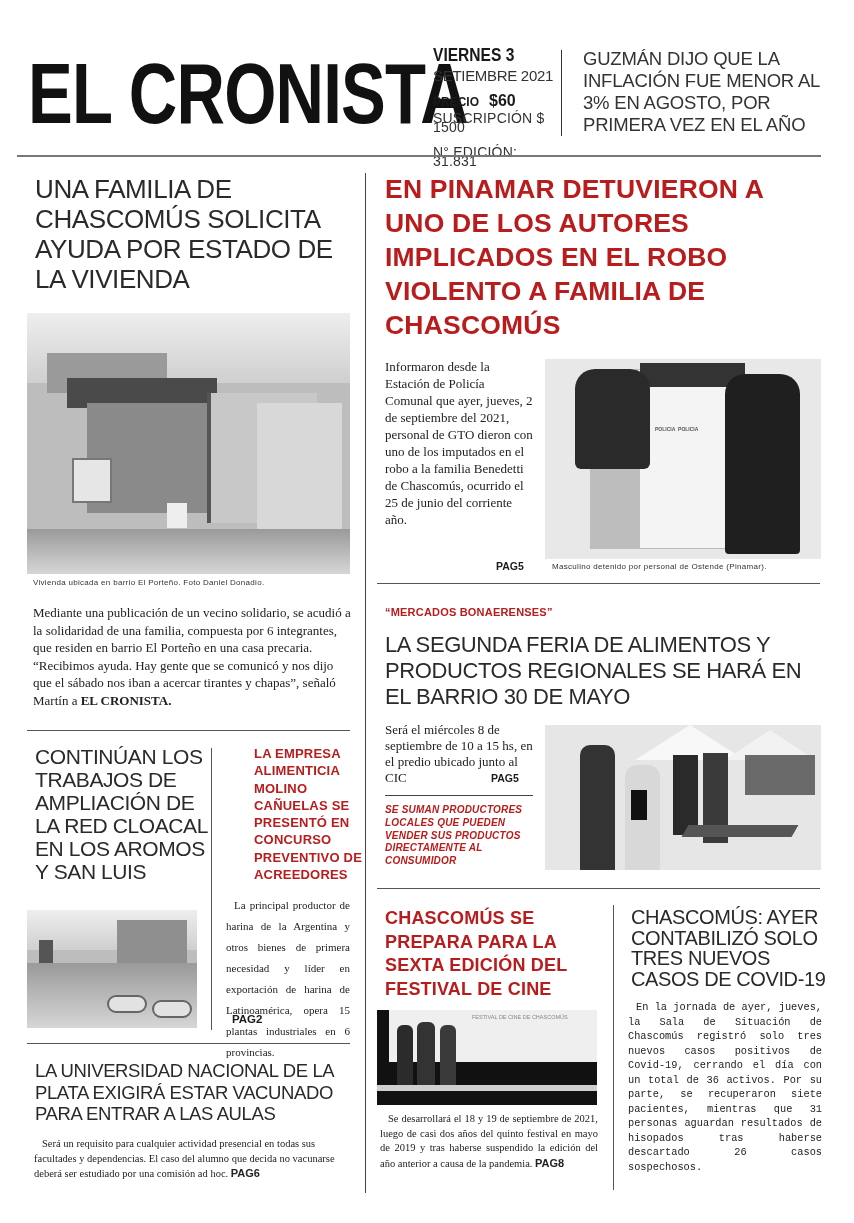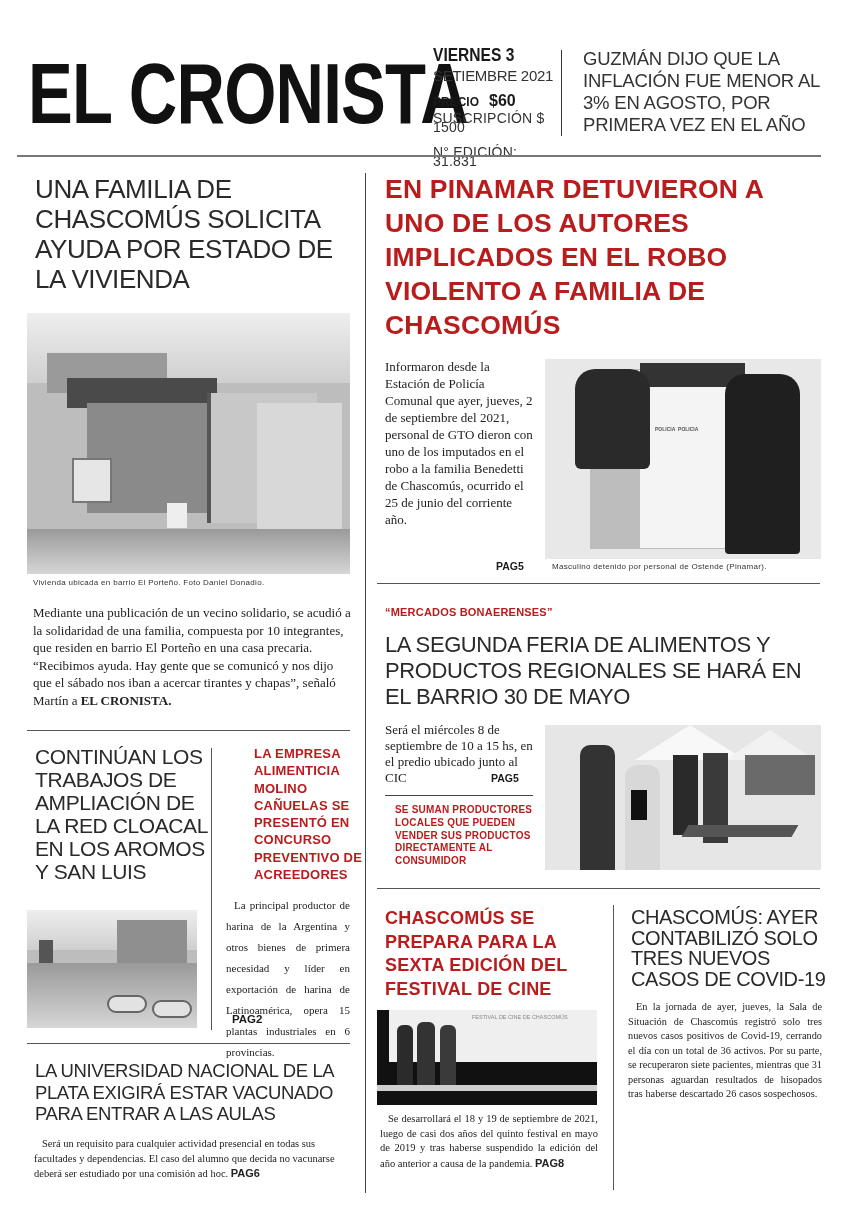--- a/index.html
+++ b/index.html
@@ -63,21 +63,21 @@
   <div class="blk" style="left:60px; top:90px; width:130px; height:110px; background:#8a8a8a;"></div>
   <div class="blk" style="left:180px; top:80px; width:110px; height:130px; background:#c8c8c8; border-left:4px solid #555;"></div>
   <div class="blk" style="left:230px; top:90px; width:85px; height:140px; background:#d8d8d8;"></div>
   <div class="blk" style="left:45px; top:145px; width:40px; height:45px; background:#e6e6e6; border:2px solid #777;"></div>
   <div class="blk" style="left:140px; top:190px; width:20px; height:25px; background:#eee;"></div>
   <div class="ground" style="height:45px;"></div>
 </div>
 <div class="abs caption" style="left:33px; top:578px;">Vivienda ubicada en barrio El Porteño. Foto Daniel Donadio.</div>
 
 <div class="abs serif" style="left:33px; top:604px; width:320px; font-size:13px; line-height:17.5px;">
-  <span>Mediante una publicación de un vecino solidario, se acudió a la solidaridad de una familia, compuesta por 10 integrantes, que residen en barrio El Porteño en una casa precaria. “Recibimos ayuda. Hay gente que se comunicó y nos dijo que el sábado nos iban a acercar tirantes y chapas”, señaló Martín a </span><b>EL CRONISTA.</b>
+  <span>Mediante una publicación de un vecino solidario, se acudió a la solidaridad de una familia, compuesta por 6 integrantes, que residen en barrio El Porteño en una casa precaria. “Recibimos ayuda. Hay gente que se comunicó y nos dijo que el sábado nos iban a acercar tirantes y chapas”, señaló Martín a </span><b>EL CRONISTA.</b>
 </div>
 
 <div class="abs thinrule" style="left:27px; top:730px; width:323px;"></div>
 
 <div class="abs light-head" style="left:35px; top:745px; width:175px; font-size:21px; line-height:23px;">CONTINÚAN LOS TRABAJOS DE AMPLIACIÓN DE LA RED CLOACAL EN LOS AROMOS Y SAN LUIS</div>
 <div class="abs photo" style="left:27px; top:910px; width:170px; height:118px;">
   <div class="sky" style="height:40px;"></div>
   <div class="blk" style="left:90px; top:10px; width:70px; height:50px; background:#8f8f8f;"></div>
   <div class="blk" style="left:12px; top:30px; width:14px; height:50px; background:#555;"></div>
   <div class="ground" style="height:65px;"></div>
@@ -116,21 +116,21 @@
 </div>
 <div class="abs caption" style="left:552px; top:562px;text-align:center;">Masculino detenido por personal de Ostende (Pinamar).</div>
 
 <div class="abs thinrule" style="left:377px; top:583px; width:443px;"></div>
 
 <div class="abs bold-head" style="left:385px; top:606px; font-size:11px;">“MERCADOS BONAERENSES”</div>
 <div class="abs light-head" style="left:385px; top:632px; width:440px; font-size:22px; line-height:26px;">LA SEGUNDA FERIA DE ALIMENTOS Y PRODUCTOS REGIONALES  SE HARÁ EN EL BARRIO 30 DE MAYO</div>
 <div class="abs serif" style="left:385px; top:722px; width:155px; font-size:13px; line-height:16px;">Será el miércoles 8 de septiembre de 10 a 15 hs, en el predio ubicado junto al CIC</div>
 <div class="abs pag" style="left:491px; top:772px; font-size:10.5px;">PAG5</div>
 <div class="abs thinrule" style="left:385px; top:795px; width:148px; background:#444;"></div>
-<div class="abs bold-head" style="left:395px; top:804px; width:155px; font-size:10px; line-height:12.8px;">SE SUMAN PRODUCTORES LOCALES QUE PUEDEN VENDER SUS PRODUCTOS DIRECTAMENTE AL CONSUMIDOR</div>
+<div class="abs bold-head" style="left:385px; top:804px; width:155px; font-size:10px; line-height:12.8px;font-style:italic;">SE SUMAN PRODUCTORES LOCALES QUE PUEDEN VENDER SUS PRODUCTOS DIRECTAMENTE AL CONSUMIDOR</div>
 
 <div class="abs photo" style="left:545px; top:725px; width:276px; height:145px; background:#e6e6e6;">
   <div class="blk" style="left:90px; top:0px; width:110px; height:35px; background:#f8f8f8; clip-path: polygon(50% 0, 100% 100%, 0 100%);"></div>
   <div class="blk" style="left:180px; top:5px; width:90px; height:30px; background:#f2f2f2; clip-path: polygon(50% 0, 100% 100%, 0 100%);"></div>
   <div class="blk" style="left:35px; top:20px; width:35px; height:125px; background:#333; border-radius:10px 10px 0 0;"></div>
   <div class="blk" style="left:80px; top:40px; width:35px; height:105px; background:#d8d8d8; border-radius:12px 12px 0 0;"></div>
   <div class="blk" style="left:86px; top:65px; width:16px; height:30px; background:#111;"></div>
   <div class="blk" style="left:128px; top:30px; width:25px; height:80px; background:#2a2a2a;"></div>
   <div class="blk" style="left:158px; top:28px; width:25px; height:90px; background:#3a3a3a;"></div>
   <div class="blk" style="left:200px; top:30px; width:70px; height:40px; background:#6a6a6a;"></div>
@@ -149,14 +149,14 @@
   <div class="blk" style="left:0; top:75px; width:220px; height:6px; background:#cfcfcf;"></div>
 </div>
 <div class="abs serif" style="left:380px; top:1112px; width:218px; font-size:10.5px; line-height:14.5px; text-indent:8px; text-align:justify;">
   <span>Se desarrollará el 18 y 19 de septiembre de 2021, luego de casi dos años del quinto festival en mayo de 2019 y tras haberse suspendido la edición del año anterior a causa de la pandemia.</span> <span class="pag">PAG8</span>
 </div>
 
 <div class="abs vline" style="left:613px; top:905px; height:285px; background:#555;"></div>
 
 <div class="abs light-head" style="left:631px; top:907px; width:195px; font-size:20px; line-height:20.5px;">CHASCOMÚS: AYER CONTABILIZÓ SOLO TRES NUEVOS CASOS DE COVID-19</div>
 <div class="abs serif" style="left:628px; top:1000px; width:194px; font-size:10.3px; line-height:14.5px; text-align:justify;">
-  <p style="text-indent:8px;">En la jornada de ayer, jueves, la Sala de Situación de Chascomús registró solo tres nuevos casos positivos de Covid-19, cerrando el día con un total de 36 activos. Por su parte, se recuperaron siete pacientes, mientras que 31 personas aguardan resultados de hisopados tras haberse descartado 26 casos sospechosos.</p>
+  <p style="text-indent:8px;font-family:Liberation Mono, monospace;">En la jornada de ayer, jueves, la Sala de Situación de Chascomús registró solo tres nuevos casos positivos de Covid-19, cerrando el día con un total de 36 activos. Por su parte, se recuperaron siete pacientes, mientras que 31 personas aguardan resultados de hisopados tras haberse descartado 26 casos sospechosos.</p>
 </div>
 
 </body></html>

